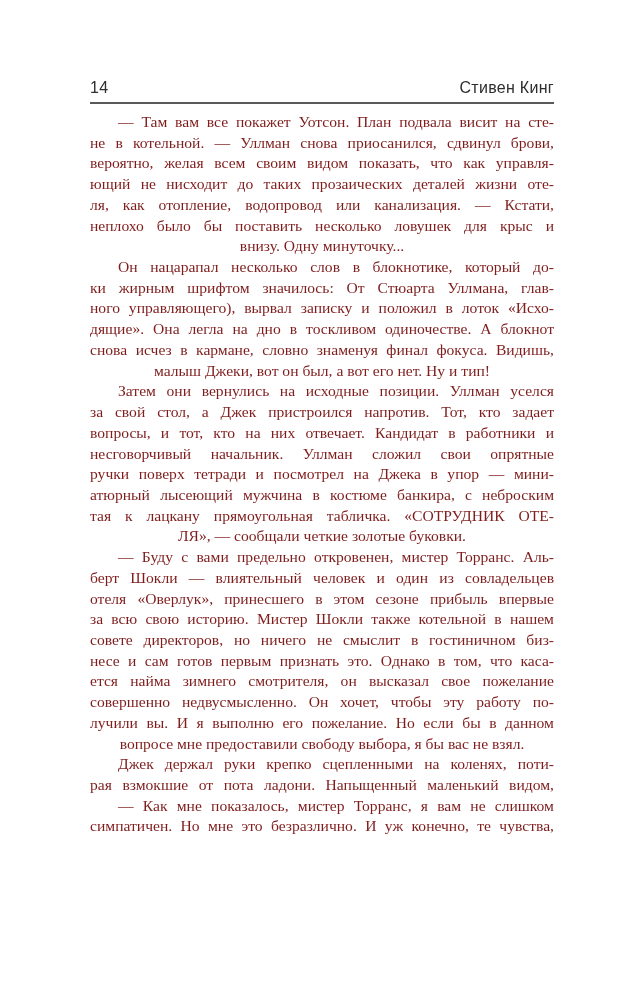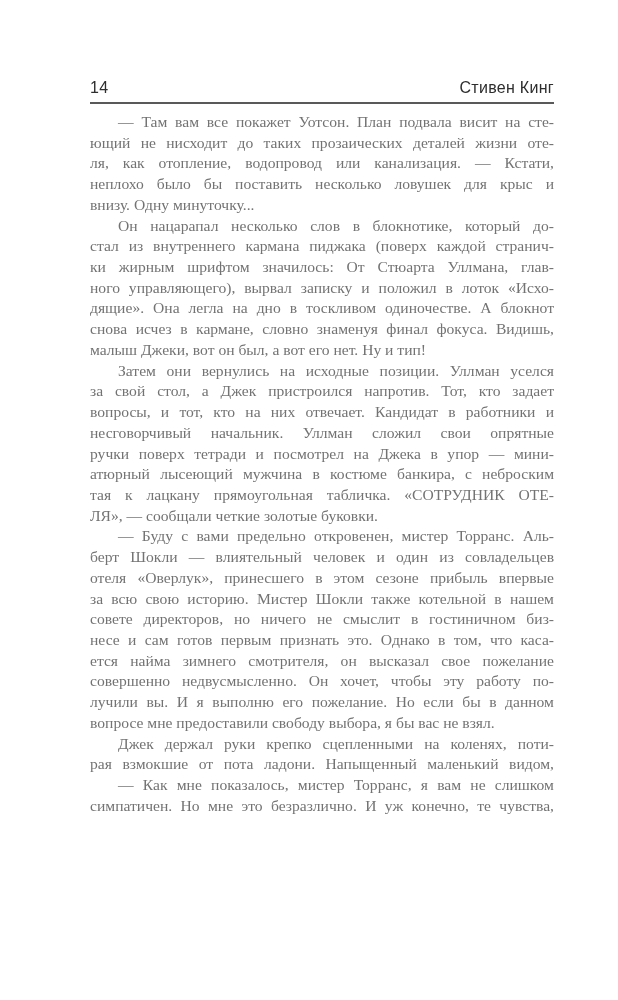--- a/index.html
+++ b/index.html
@@ -36,25 +36,25 @@
     background: #595959;
   }
   .page-body {
     position: absolute;
     left: 90px;
     top: 112px;
     width: 464px;
     font-family: "Liberation Serif", serif;
     font-size: 15.6px;
     line-height: 20.72px;
-    color: #737373;
+    color: #7f1d1d;
   }
   .line {
     height: 20.72px;
-    text-align: left;
+    text-align: center;
     white-space: normal;
   }
   .line.j {
     text-align: justify;
     text-align-last: justify;
     text-justify: inter-word;
   }
   .line.indent {
     text-indent: 28px;
   }
@@ -66,28 +66,29 @@
 
 <div class="page">
   <div class="running-header">
     <span>14</span>
     <span>Стивен Кинг</span>
   </div>
   <div class="header-rule"></div>
   <div class="page-body">
       <div>
         <div class="line j indent"><span>— Там вам все покажет Уотсон. План подвала висит на сте-</span></div>
+        <div class="line j"><span>не в котельной. — Уллман снова приосанился, сдвинул брови,</span></div>
+        <div class="line j"><span>вероятно, желая всем своим видом показать, что как управля-</span></div>
         <div class="line j"><span>ющий не нисходит до таких прозаических деталей жизни оте-</span></div>
         <div class="line j"><span>ля, как отопление, водопровод или канализация. — Кстати,</span></div>
         <div class="line j"><span>неплохо было бы поставить несколько ловушек для крыс и</span></div>
         <div class="line"><span>внизу. Одну минуточку...</span></div>
       </div>
       <div>
         <div class="line j indent"><span>Он нацарапал несколько слов в блокнотике, который до-</span></div>
-        <div class="line j"><span>стал из внутреннего кармана пиджака (поверх каждой странич-</span></div>
         <div class="line j"><span>ки жирным шрифтом значилось: </span><span class="it">От Стюарта Уллмана, глав-</span></div>
         <div class="line j"><span class="it">ного управляющего</span><span>), вырвал записку и положил в лоток «Исхо-</span></div>
         <div class="line j"><span>дящие». Она легла на дно в тоскливом одиночестве. А блокнот</span></div>
         <div class="line j"><span>снова исчез в кармане, словно знаменуя финал фокуса. Видишь,</span></div>
         <div class="line"><span>малыш Джеки, вот он был, а вот его нет. Ну и тип!</span></div>
       </div>
       <div>
         <div class="line j indent"><span>Затем они вернулись на исходные позиции. Уллман уселся</span></div>
         <div class="line j"><span>за свой стол, а Джек пристроился напротив. Тот, кто задает</span></div>
         <div class="line j"><span>вопросы, и тот, кто на них отвечает. Кандидат в работники и</span></div>

